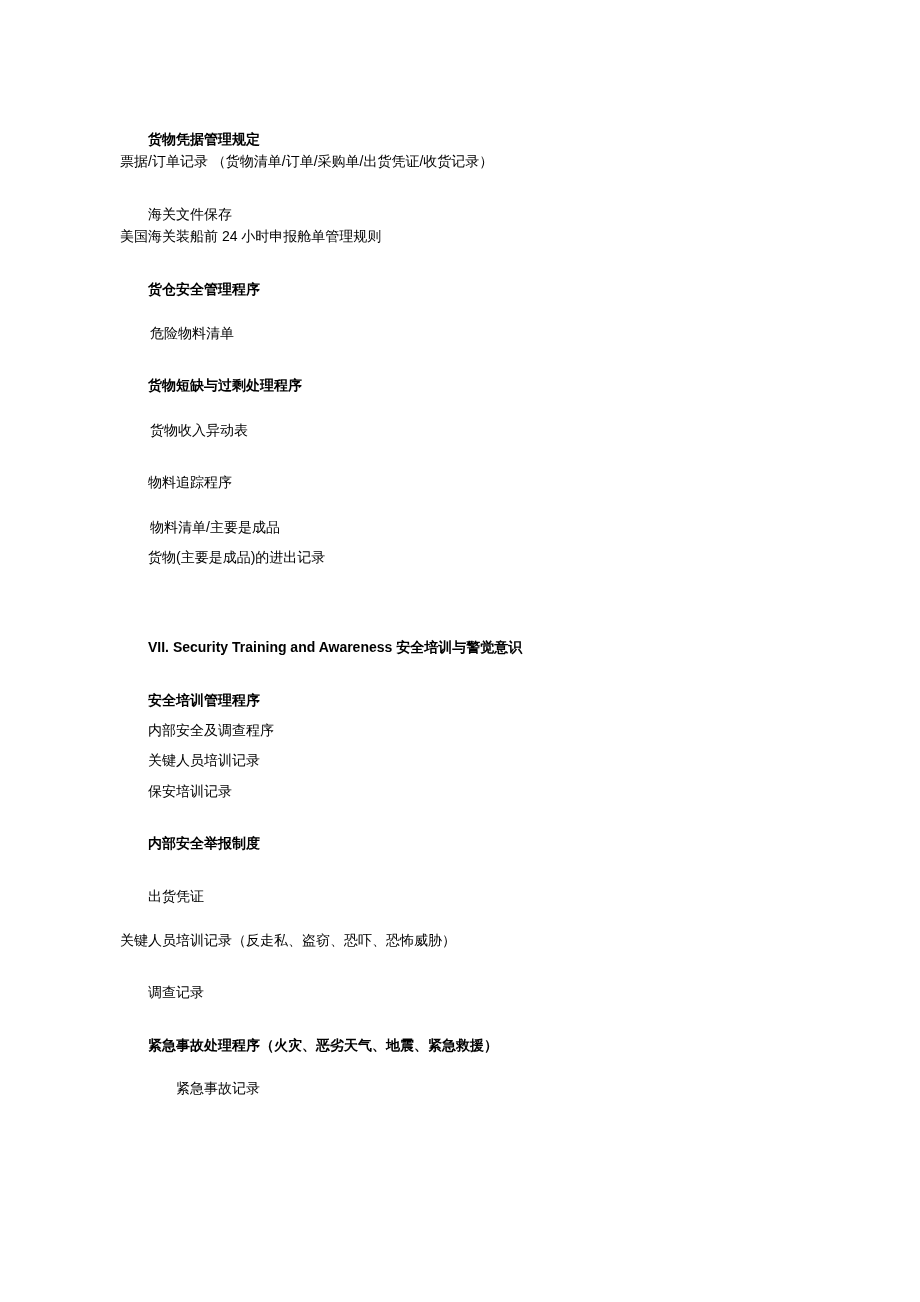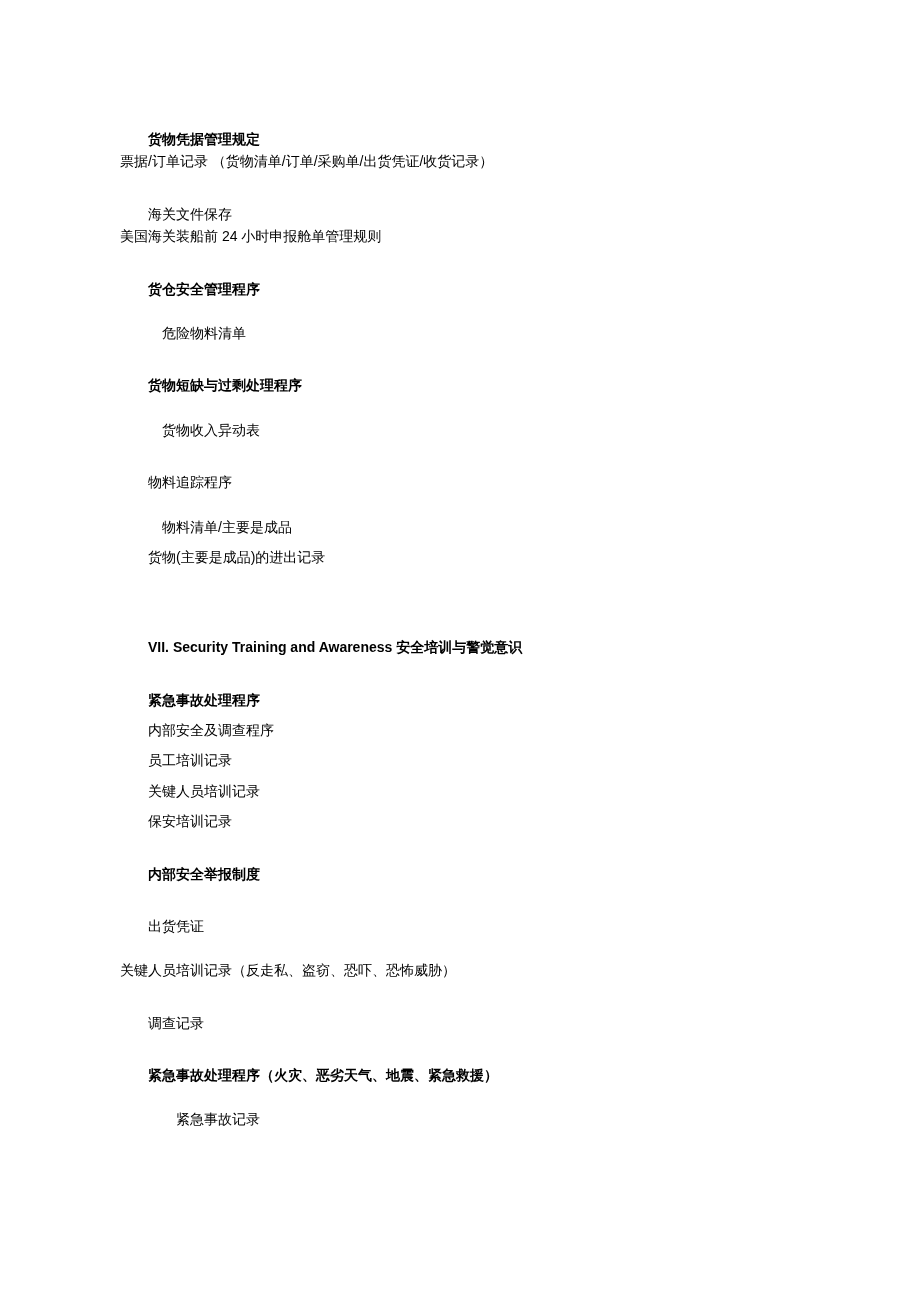--- a/index.html
+++ b/index.html
@@ -20,21 +20,21 @@
   }
   p {
     margin: 0;
     padding: 0;
   }
   .indent-1 {
     margin-left: 28px;
     margin-top: 8px;
   }
   .indent-2 {
-    margin-left: 42px;
+    margin-left: 30px;
   }
   .indent-3 {
     margin-left: 56px;
     font-family: Liberation Serif, serif;
   }
   .gap {
     height: 22px;
   }
   .gap-large {
     height: 60px;
@@ -80,23 +80,22 @@
 
   <p class="indent-2">物料清单/主要是成品</p>
   <p class="indent-1">货物(主要是成品)的进出记录</p>
 
   <div class="gap-large"></div>
 
   <p class="section-heading indent-1">VII. Security Training and Awareness  安全培训与警觉意识</p>
 
   <div class="gap"></div>
 
-  <p class="bold indent-1"> 紧急事故处理程序</p>
+  <p class="bold indent-1"> 安全培训管理程序</p>
   <p class="indent-1">内部安全及调查程序</p>
-  <p class="indent-1">员工培训记录</p>
   <p class="indent-1">关键人员培训记录</p>
   <p class="indent-1">保安培训记录</p>
 
   <div class="gap"></div>
 
   <p class="bold indent-1">内部安全举报制度</p>
 
   <div class="gap"></div>
 
   <p class="indent-1">出货凭证</p>

